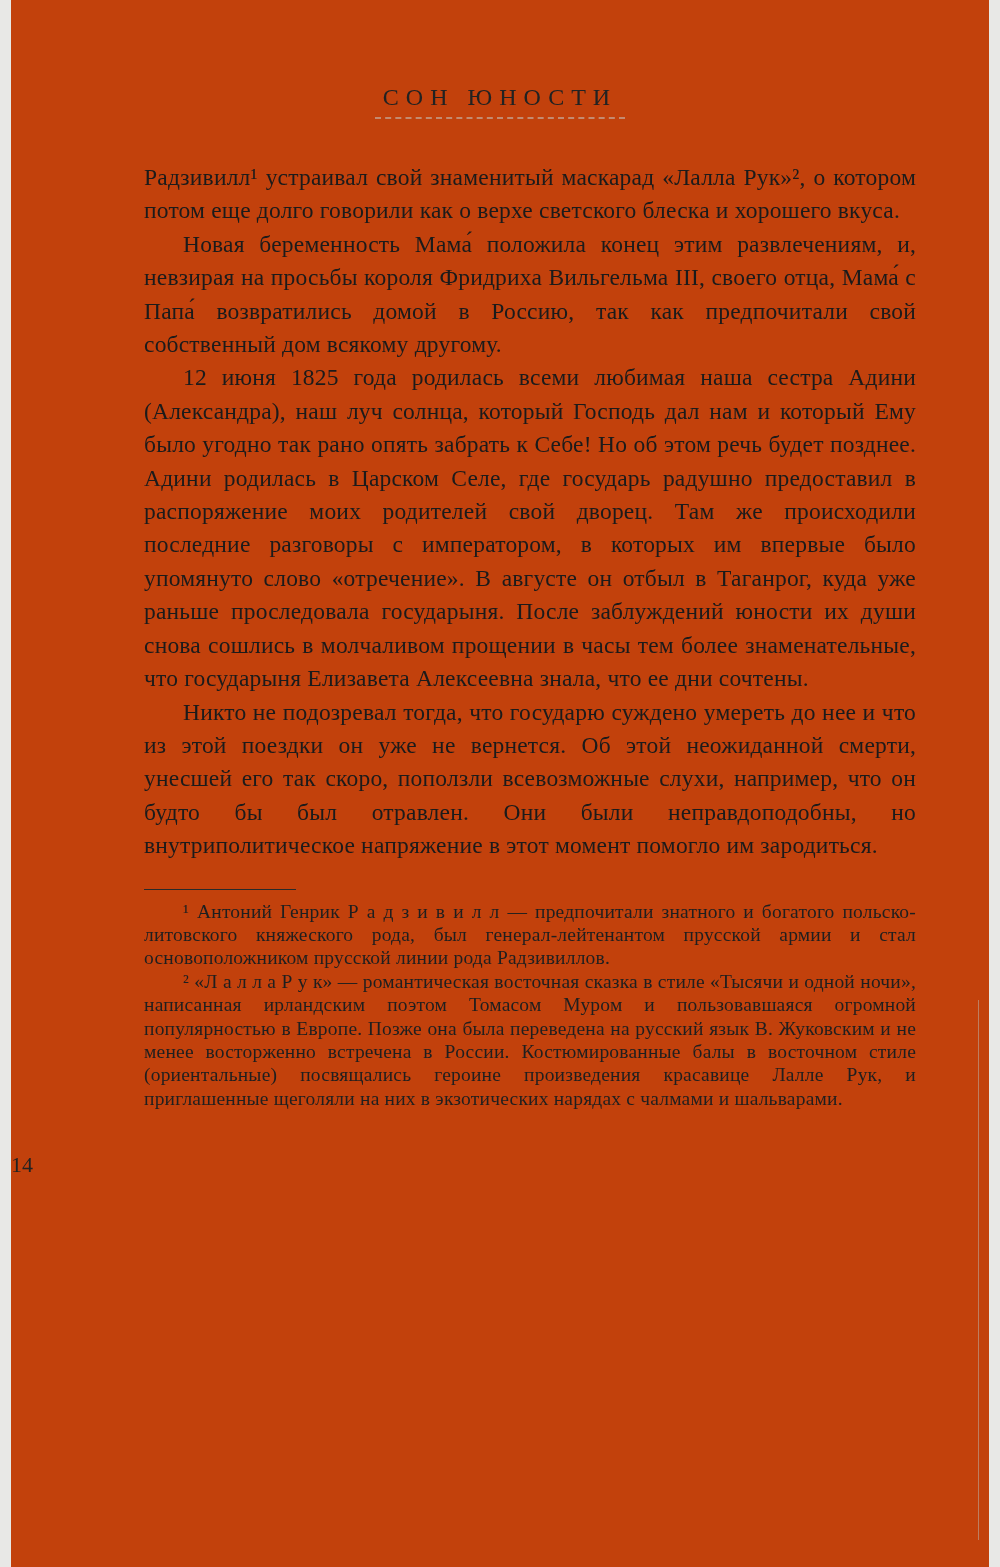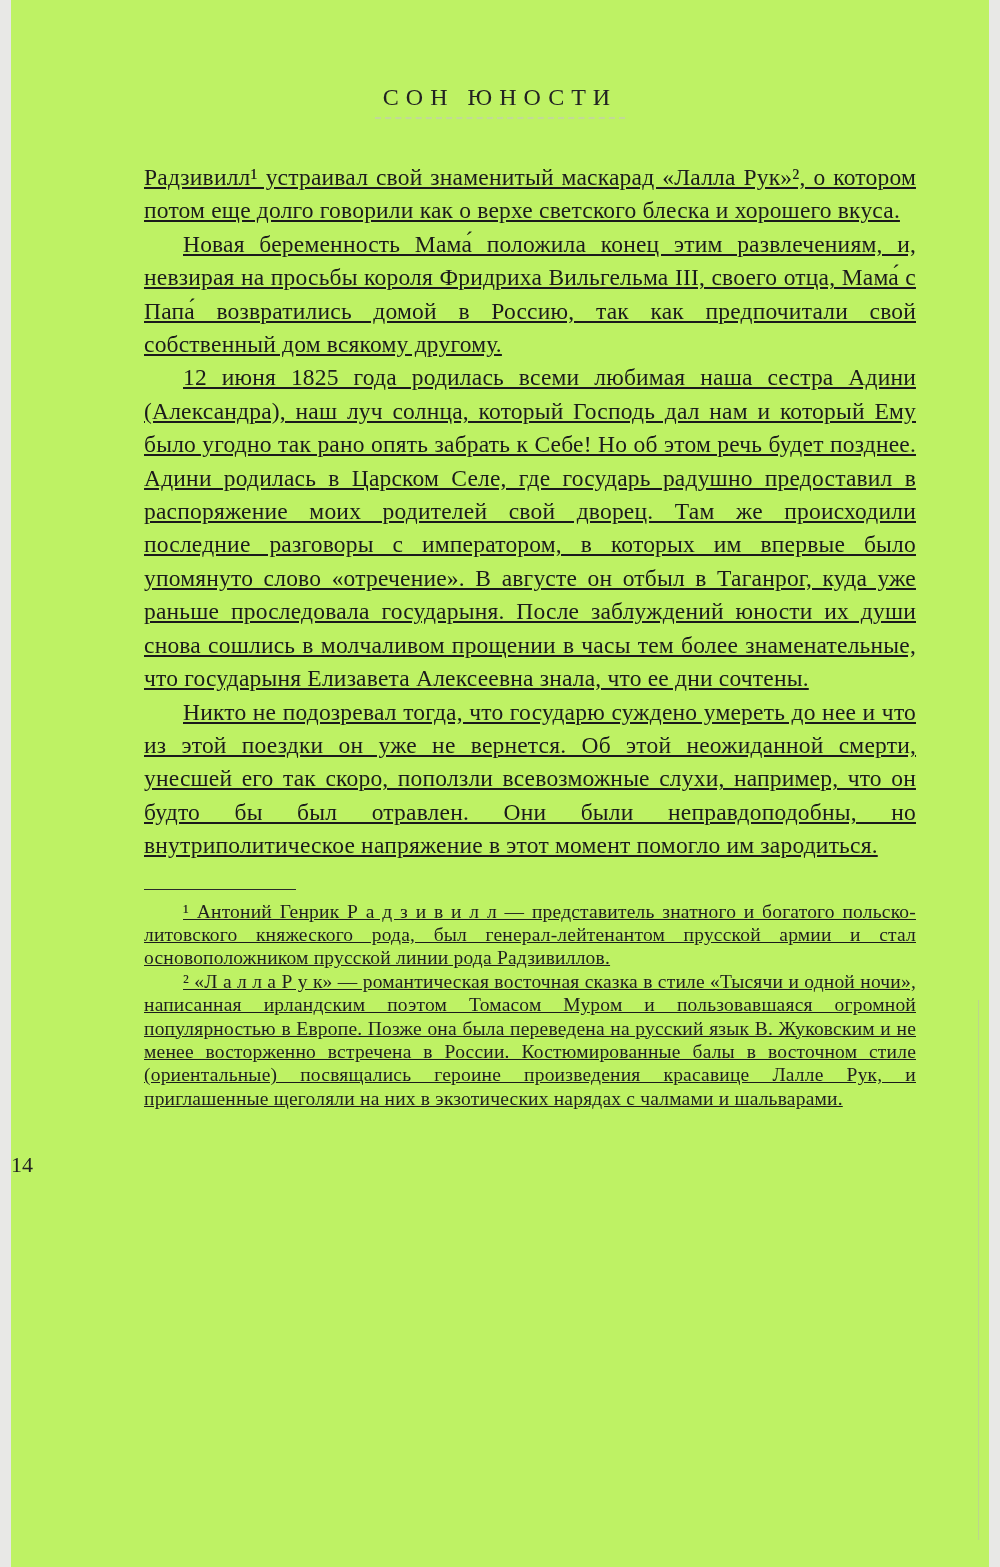--- a/index.html
+++ b/index.html
@@ -5,21 +5,21 @@
   html, body {
     margin: 0;
     padding: 0;
     background: #e8e8e6;
   }
   .page {
     position: relative;
     width: 978px;
     height: 1567px;
     margin: 0 auto;
-    background: #bef264;
+    background: #c2410c;
     font-family: "Liberation Serif", "DejaVu Serif", serif;
     color: #1b1b1b;
     box-sizing: border-box;
     overflow: hidden;
   }
   .running-head {
     padding-top: 84px;
     text-align: center;
     font-size: 24px;
     letter-spacing: 7px;
@@ -29,21 +29,20 @@
   .running-head-rule {
     width: 250px;
     height: 0;
     border-top: 2px dashed #c7c6c2;
     opacity: 0.55;
     margin: 6px auto 0 auto;
   }
   .text-block {
     width: 772px;
     margin: 12px 0 0 133px;
-    text-decoration: underline;
   }
   .main-text {
     margin-top: 42px;
   }
   .main-text p {
     margin: 0;
     font-size: 23.5px;
     line-height: 33.4px;
     text-align: justify;
     text-indent: 39px;
@@ -93,21 +92,21 @@
 
   <div class="text-block main-text">
     <p class="first">Радзивилл¹ устраивал свой знаменитый маскарад «Лалла Рук»², о котором потом еще долго говорили как о верхе светского блеска и хорошего вкуса.</p>
     <p>Новая беременность Мама́ положила конец этим развлечениям, и, невзирая на просьбы короля Фридриха Вильгельма III, своего отца, Мама́ с Папа́ возвратились домой в Россию, так как предпочитали свой собственный дом всякому другому.</p>
     <p>12 июня 1825 года родилась всеми любимая наша сестра Адини (Александра), наш луч солнца, который Господь дал нам и который Ему было угодно так рано опять забрать к Себе! Но об этом речь будет позднее. Адини родилась в Царском Селе, где государь радушно предоставил в распоряжение моих родителей свой дворец. Там же происходили последние разговоры с императором, в которых им впервые было упомянуто слово «отречение». В августе он отбыл в Таганрог, куда уже раньше проследовала государыня. После заблуждений юности их души снова сошлись в молчаливом прощении в часы тем более знаменательные, что государыня Елизавета Алексеевна знала, что ее дни сочтены.</p>
     <p>Никто не подозревал тогда, что государю суждено умереть до нее и что из этой поездки он уже не вернется. Об этой неожиданной смерти, унесшей его так скоро, поползли всевозможные слухи, например, что он будто бы был отравлен. Они были неправдоподобны, но внутриполитическое напряжение в этот момент помогло им зародиться.</p>
   </div>
 
   <div class="text-block footnotes">
     <div class="footnote-rule"></div>
-    <p>¹ Антоний Генрик Р а д з и в и л л — представитель знатного и богатого польско-литовского княжеского рода, был генерал-лейтенантом прусской армии и стал основоположником прусской линии рода Радзивиллов.</p>
+    <p>¹ Антоний Генрик Р а д з и в и л л — предпочитали знатного и богатого польско-литовского княжеского рода, был генерал-лейтенантом прусской армии и стал основоположником прусской линии рода Радзивиллов.</p>
     <p>² «Л а л л а  Р у к» — романтическая восточная сказка в стиле «Тысячи и одной ночи», написанная ирландским поэтом Томасом Муром и пользовавшаяся огромной популярностью в Европе. Позже она была переведена на русский язык В. Жуковским и не менее восторженно встречена в России. Костюмированные балы в восточном стиле (ориентальные) посвящались героине произведения красавице Лалле Рук, и приглашенные щеголяли на них в экзотических нарядах с чалмами и шальварами.</p>
   </div>
 
   <div class="page-number">14</div>
 
   <div class="scan-edge-artifact"></div>
 
 </div>
 
 </body></html>

